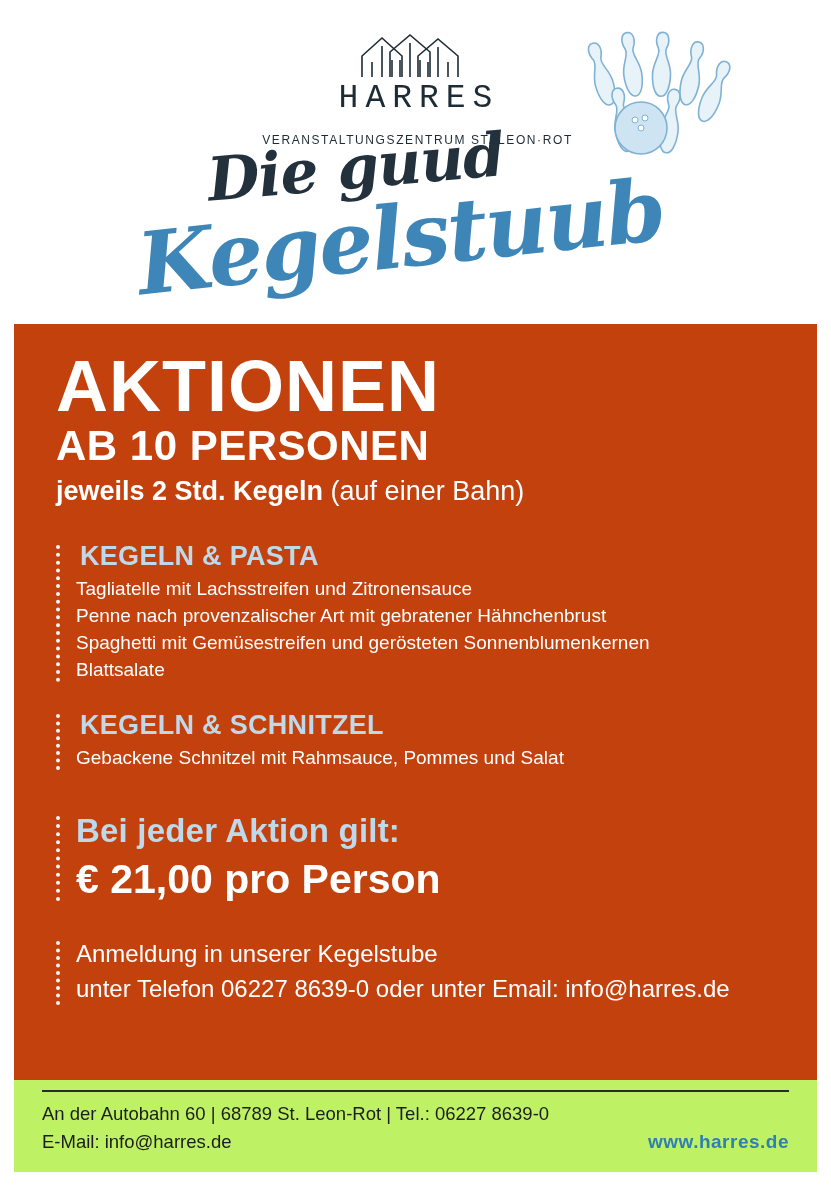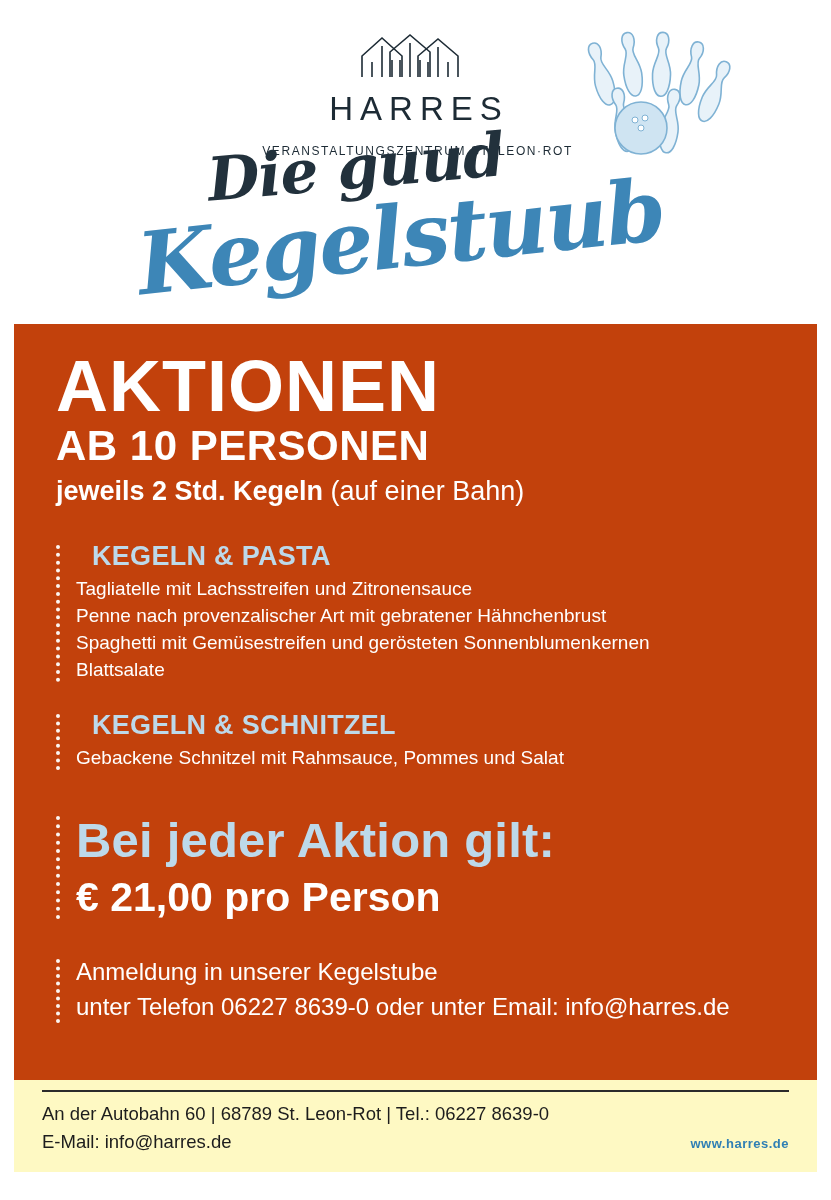--- a/index.html
+++ b/index.html
@@ -37,26 +37,26 @@
     top: 18px;
     text-align: center;
   }
   .logo-mark {
     display: block;
     margin: 0 auto;
     width: 120px;
     height: 46px;
   }
   .logo-word {
-    font-family: Liberation Sans, sans-serif;
+    font-family: Liberation Mono, monospace;
     font-size: 33px;
     letter-spacing: 7px;
     color: #1d2b35;
     font-weight: 400;
-    margin-top: 12px;
+    margin-top: 2px;
     padding-left: 7px;
   }
   .logo-sub {
     font-size: 12px;
     letter-spacing: 1.6px;
     color: #1d2b35;
     margin-top: 16px;
     padding-left: 4px;
   }
 
@@ -147,36 +147,36 @@
     width: 4px;
     border-left: 4px dotted #ffffff;
     opacity: .95;
   }
 
   .sec-title {
     font-size: 27px;
     font-weight: bold;
     color: #bdd9ea;
     letter-spacing: 0.3px;
-    margin: 0 0 4px 16px;
+    margin: 0 0 4px 4px;
   }
   .sec-line {
     font-size: 19px;
     line-height: 1.42;
     color: #ffffff;
     margin: 0;
   }
 
   .price-block {
     margin-top: 40px;
     position: relative;
     padding-left: 20px;
   }
   .price-title {
-    font-size: 49px;
+    font-size: 33px;
     font-weight: bold;
     color: #bdd9ea;
     margin: 0;
     letter-spacing: 0.2px;
   }
   .price-value {
     font-size: 41px;
     font-weight: bold;
     color: #ffffff;
     margin: 6px 0 0 0;
@@ -188,21 +188,21 @@
     position: relative;
   }
   .signup p {
     margin: 0;
     font-size: 24px;
     line-height: 1.45;
   }
 
   
   .footer {
-    background: #fef9c3;
+    background: #bef264;
     padding: 10px 28px 0 28px;
     position: relative;
     height: 92px;
     box-sizing: border-box;
   }
   .footer .rule {
     height: 2px;
     background: #2b2b2b;
     margin-bottom: 8px;
   }
@@ -212,21 +212,21 @@
     line-height: 1.5;
   }
   .footer-row {
     display: flex;
     justify-content: space-between;
     align-items: baseline;
   }
   .footer-web {
     color: #2f7fb4;
     font-weight: bold;
-    font-size: 13px;
+    font-size: 19px;
     letter-spacing: 0.5px;
   }
 </style>
 </head>
 <body>
 
 <div class="poster">
 
   <div class="header">
 

